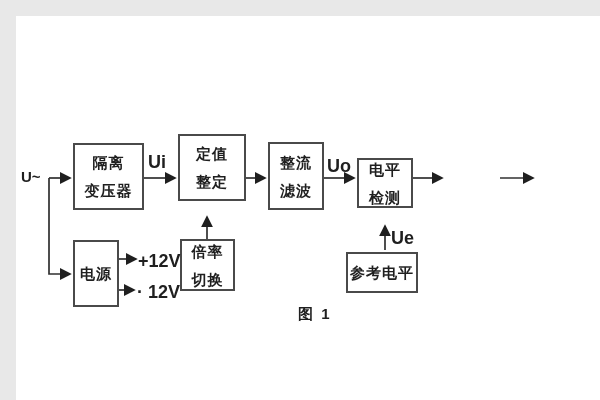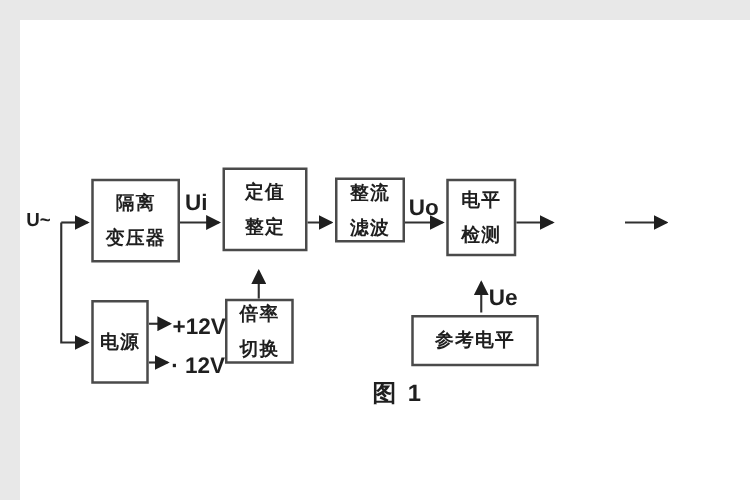--- a/index.html
+++ b/index.html
@@ -34,21 +34,21 @@
     line-height:1;
   }
   .siglabel{
     position:absolute;
     font-size:18px;font-weight:600;color:var(--text);
     line-height:1;
     white-space:nowrap;
   }
   .caption{
     position:absolute;
-    font-size:19px;font-weight:600;color:var(--text);
+    font-size:15px;font-weight:600;color:var(--text);
     letter-spacing:2px;
     line-height:1;
   }
 </style>
 </head>
 <body>
 
 <div class="canvas">
 
   <svg class="wires" viewBox="0 0 600 400" xmlns="http://www.w3.org/2000/svg">
@@ -75,42 +75,42 @@
   <div class="block" style="left:57px;top:127px;width:71px;height:67px">
     <span>隔离</span>
     <span>变压器</span>
   </div>
 
   <div class="block" style="left:162px;top:118px;width:68px;height:67px">
     <span>定值</span>
     <span>整定</span>
   </div>
 
-  <div class="block" style="left:252px;top:126px;width:56px;height:52px">
+  <div class="block" style="left:252px;top:126px;width:56px;height:68px">
     <span>整流</span>
     <span>滤波</span>
   </div>
 
-  <div class="block" style="left:341px;top:127px;width:56px;height:62px">
+  <div class="block" style="left:341px;top:142px;width:56px;height:50px">
     <span>电平</span>
     <span>检测</span>
   </div>
 
 
 
   <div class="block" style="left:57px;top:224px;width:46px;height:67px">
     <span>电源</span>
   </div>
 
   <div class="block" style="left:164px;top:223px;width:55px;height:52px">
     <span>倍率</span>
     <span>切换</span>
   </div>
 
-  <div class="block" style="left:313px;top:236px;width:102px;height:41px">
+  <div class="block" style="left:330px;top:236px;width:72px;height:41px">
     <span>参考电平</span>
   </div>
 
   <span class="siglabel" style="left:5px;top:153px;font-size:15px">U~</span>
   <span class="siglabel" style="left:132px;top:137px">Ui</span>
   <span class="siglabel" style="left:311px;top:141px">Uo</span>
   <span class="siglabel" style="left:375px;top:213px">Ue</span>
   <span class="siglabel" style="left:122px;top:236px">+12V</span>
   <span class="siglabel" style="left:121px;top:267px">· 12V</span>
 

